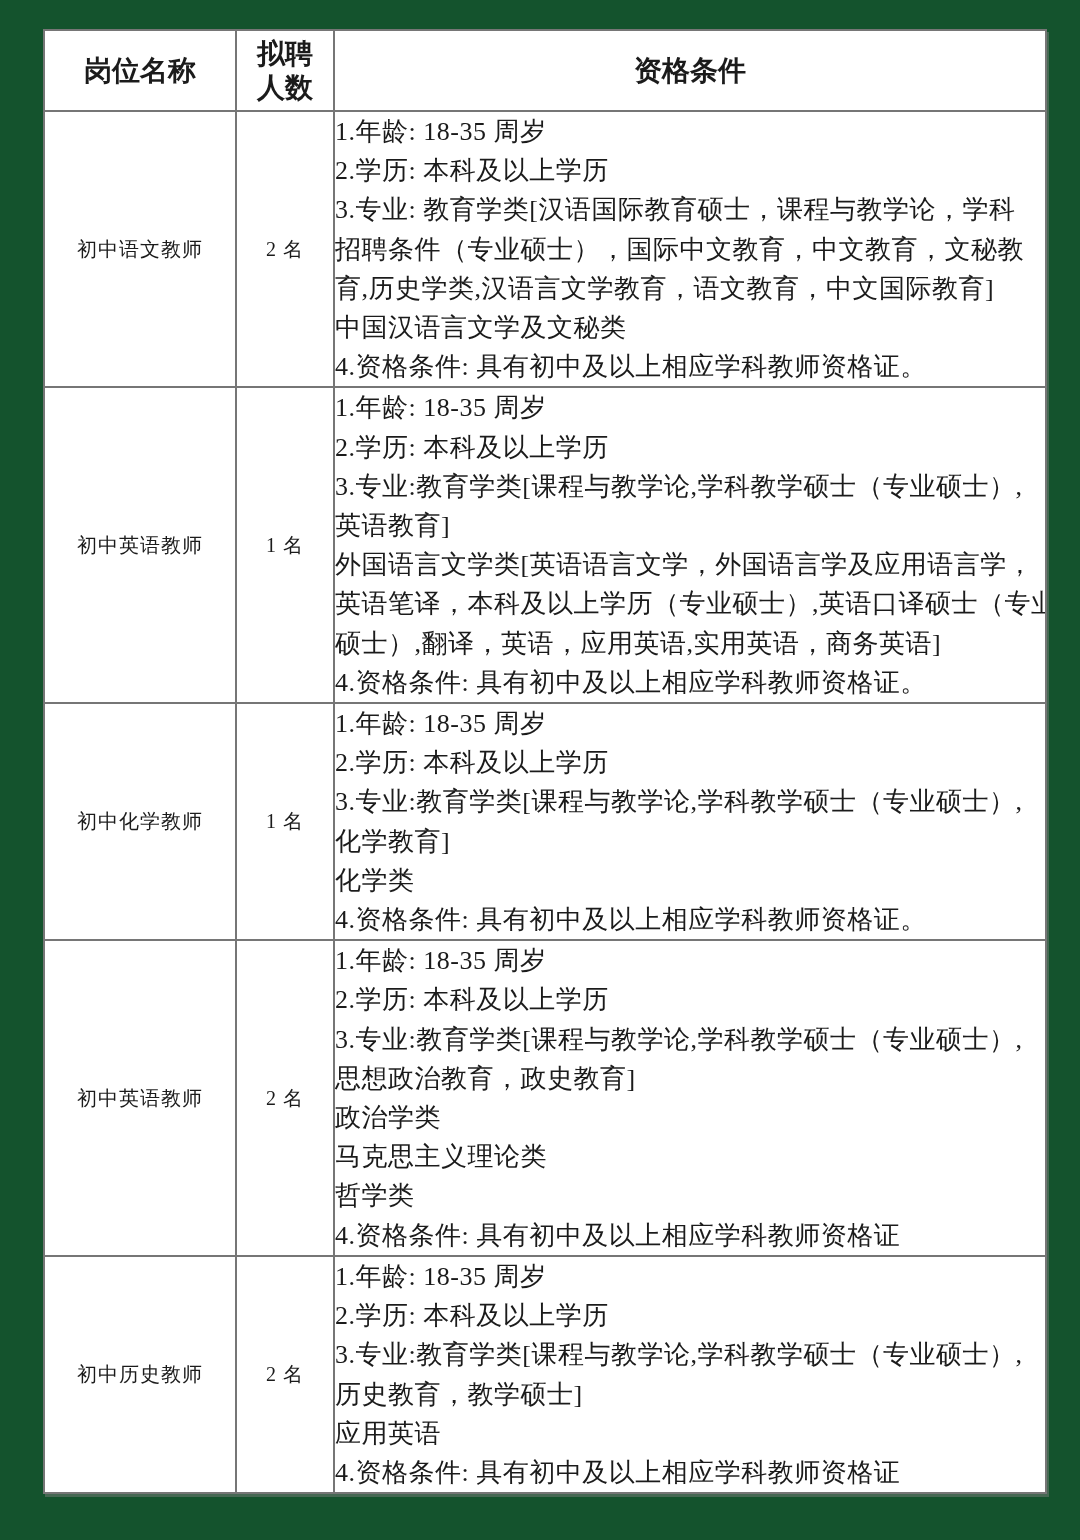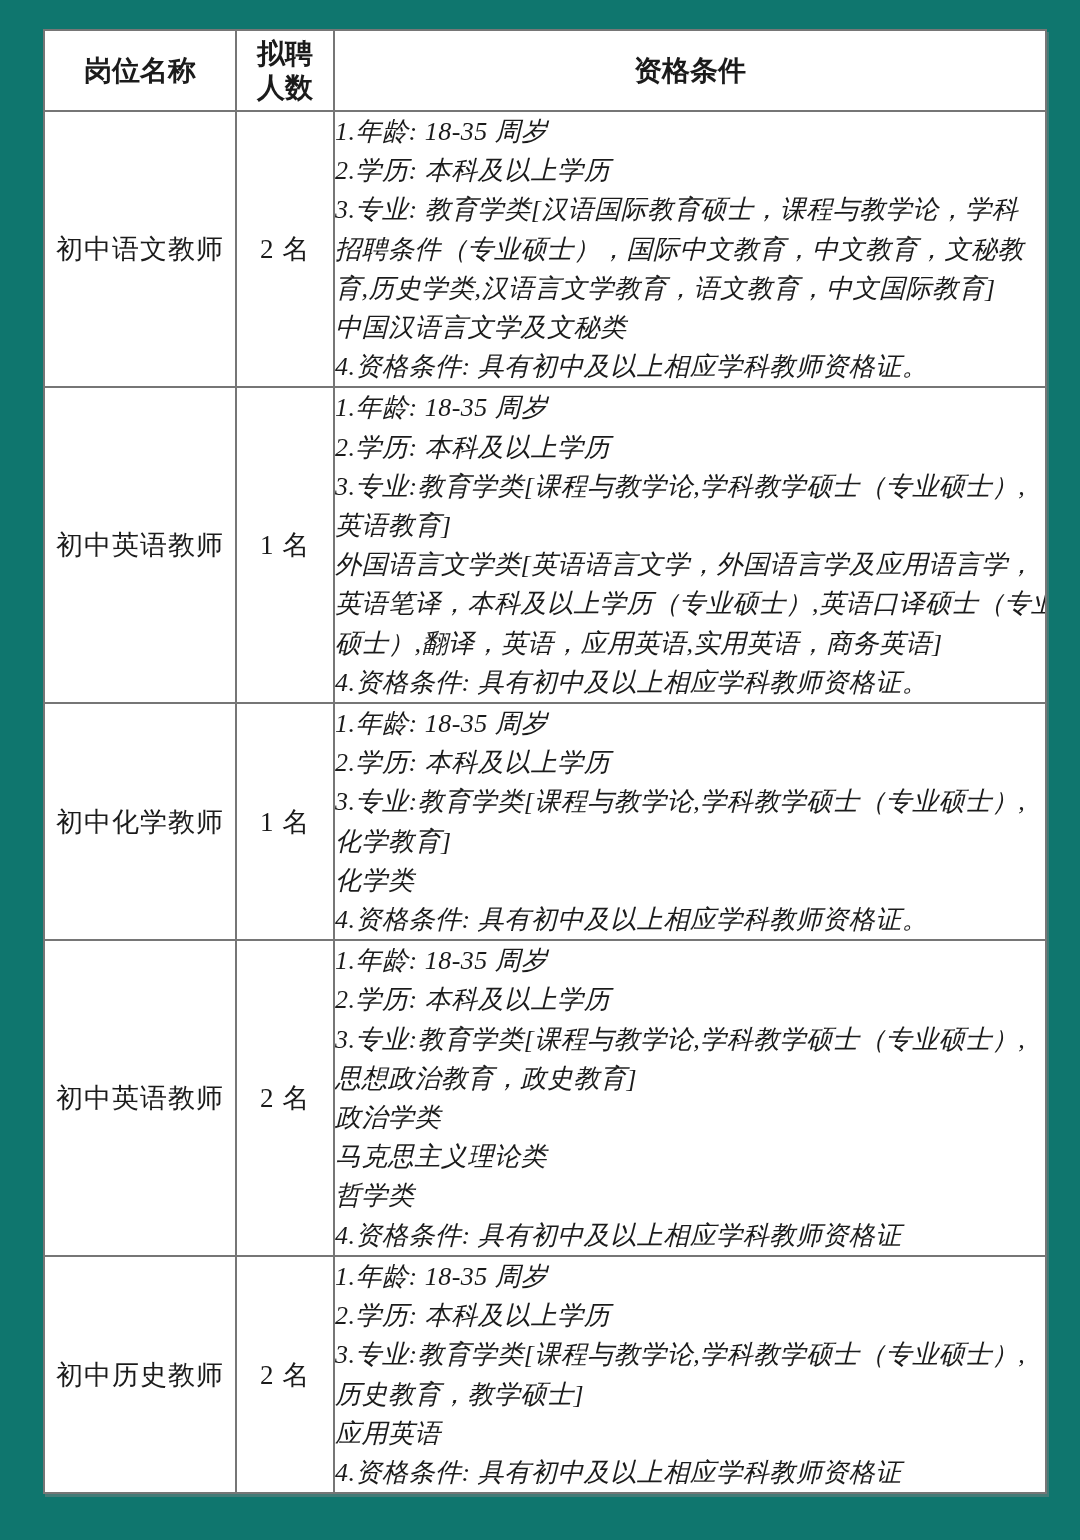--- a/index.html
+++ b/index.html
@@ -5,21 +5,21 @@
   html, body {
     margin: 0;
     padding: 0;
     background: #ffffff;
     font-family: "Liberation Serif", "DejaVu Serif", serif;
     color: #1b1b1b;
   }
   .page {
     width: 1080px;
     height: 1540px;
-    background: #0f766e;
+    background: #14532d;
     position: relative;
     overflow: hidden;
   }
   table.recruit {
     border-collapse: collapse;
     table-layout: fixed;
     position: absolute;
     left: 43px;
     top: 29px;
     width: 1002px;
@@ -37,34 +37,33 @@
   }
   th.hdr {
     font-weight: bold;
     font-size: 28px;
     text-align: center;
     height: 79px;
     line-height: 34px;
   }
   td.pos-cell, td.count-cell {
     text-align: center;
-    font-size: 27px;
+    font-size: 20px;
     letter-spacing: 1px;
   }
   td.cond-cell {
     padding: 2px 4px 2px 10px;
     vertical-align: middle;
   }
   .cond-line {
     font-size: 26px;
     line-height: 39.2px;
     white-space: nowrap;
     overflow: hidden;
     letter-spacing: 0.5px;
-    font-style: italic;
   }
 </style>
 </head>
 <body>
 
 <div class="page">
   <table class="recruit">
     <colgroup>
       <col class="c-pos">
       <col class="c-count">

